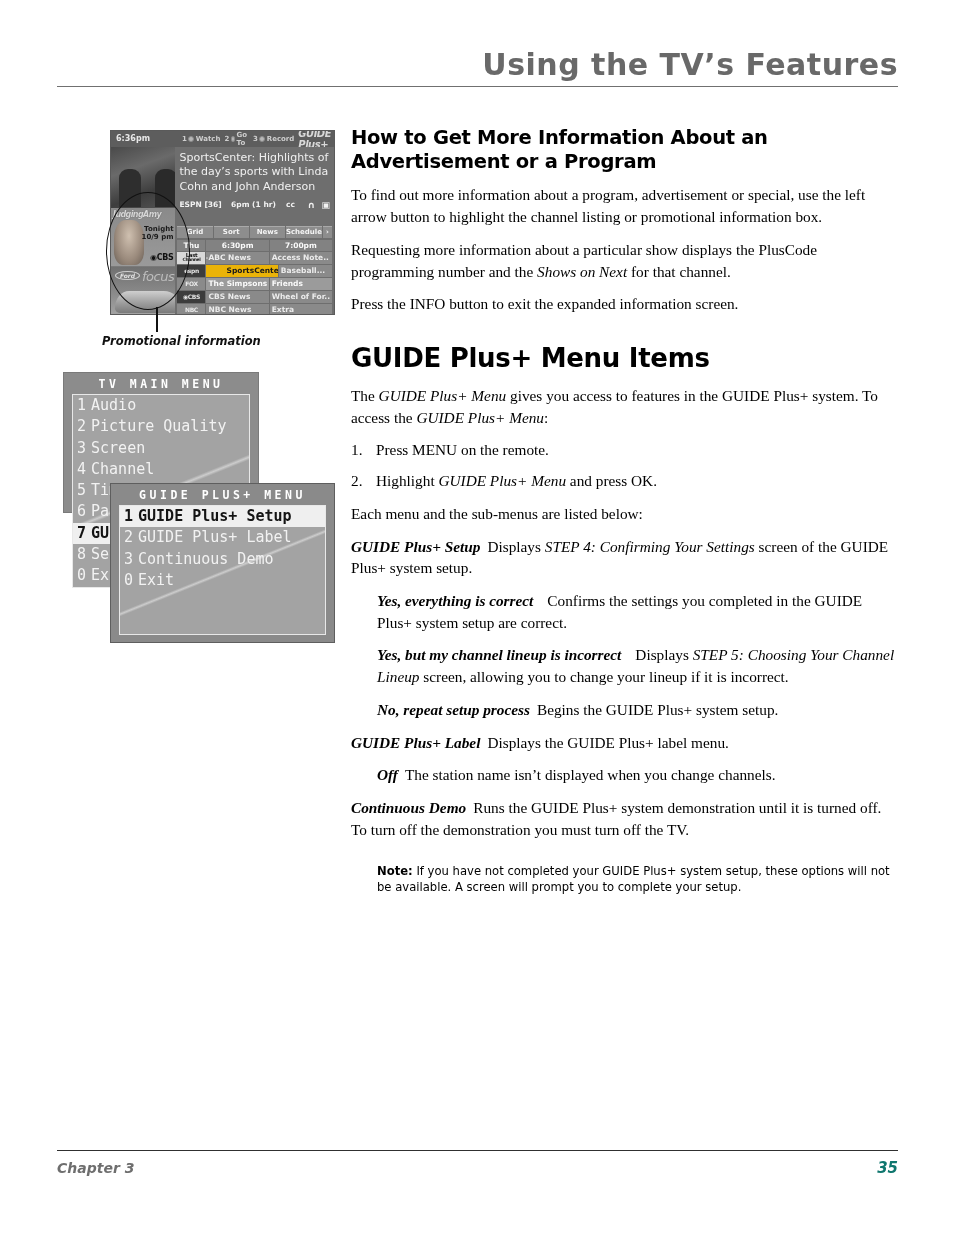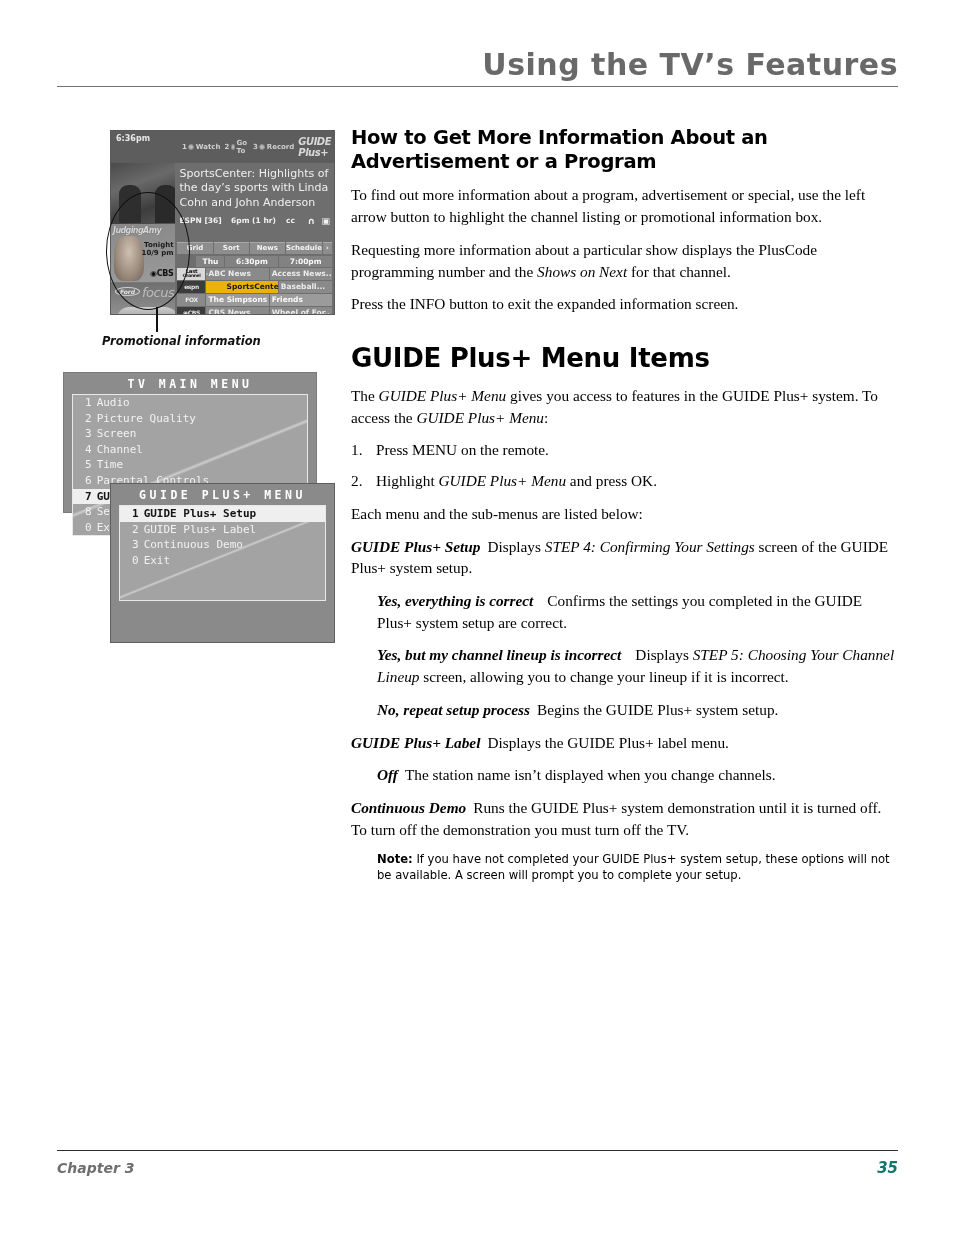--- a/index.html
+++ b/index.html
@@ -48,21 +48,21 @@
     left: 110px;
     top: 12px;
     width: 225px;
     height: 185px;
     background: #6e6e6e;
     border: 1px solid #5a5a5a;
     font-family: "DejaVu Sans", sans-serif;
     color: #ffffff;
     overflow: hidden;
   }
-  .tg-toprow { display: flex; height: 32px; }
+  .tg-toprow { display: flex; height: 16px; }
   .tg-time {
     width: 78px;
     background: #5d5d5d;
     font-size: 8px;
     font-weight: bold;
     padding: 3px 0 0 5px;
     color: #e8e8e8;
   }
   .tg-actions {
     flex: 1;
@@ -180,21 +180,21 @@
   .tg-meta .m-box { margin-left:auto; font-size:9px; }
 
   .tg-tabs { display:flex; gap:1px; padding: 0 2px; }
   .tg-tab {
     flex:1; background:#8d8d8d; text-align:center;
     font-size:7px; font-weight:bold; color:#f4f4f4;
     padding:1.5px 0; border-top:1px solid #a9a9a9;
   }
   .tg-tab.arrow { flex:0 0 9px; }
 
-  .tg-hdr { display:flex; gap:1px; padding:2px 2px 1px 2px;margin-left:19px; }
+  .tg-hdr { display:flex; gap:1px; padding:2px 2px 1px 2px; }
   .tg-hdr div {
     font-size:7.5px; font-weight:bold; text-align:center;
     background:#828282; color:#fafafa; padding:1px 0;
   }
   .th-day { width:28px; }
   .th-t1 { flex:1; }
   .th-t2 { flex:1; }
 
   .tg-rows { padding: 0 2px; }
   .tg-row { display:flex; gap:1px; margin-bottom:1px; height:12px; }
@@ -237,21 +237,21 @@
 
   
   .tvmenu {
     position: absolute;
     font-family: "DejaVu Sans Mono", monospace;
     background: #8c8c8c;
     color: #ffffff;
   }
   #tv-main-menu {
     left: 63px; top: 254px;
-    width: 254px; height: 141px;
+    width: 196px; height: 141px;
     border: 1px solid #7a7a7a;
   }
   #guide-plus-menu {
     left: 110px; top: 365px;
     width: 225px; height: 160px;
     border: 1px solid #5e5e5e;
     background: #8a8a8a;
     z-index: 5;
   }
   .menu-title {
@@ -269,23 +269,23 @@
     position: relative;
     overflow: hidden;
   }
   .menu-list::after {
     content:"";
     position:absolute; left:-10%; top:0; width:130%; height:100%;
     background: linear-gradient(158deg, rgba(255,255,255,0) 48.4%, rgba(255,255,255,0.45) 49.4%, rgba(255,255,255,0) 50.4%);
     pointer-events:none;
   }
   .menu-item {
-    font-size: 11px;
+    font-size: 15px;
     line-height: 1.42;
-    padding: 0px 12px;
+    padding: 0px 4px;
     color: #f2f2f2;
     white-space: nowrap;
     position: relative;
     z-index: 1;
   }
   .menu-item.hl {
     background: #efefef;
     color: #141414;
     font-weight: bold;
   }
@@ -346,21 +346,21 @@
   .def .gap { display:inline-block; width: 7px; }
   .def i { font-style: italic; }
   .sub {
     margin-left: 26px;
   }
   .note {
     font-family: "DejaVu Sans", sans-serif;
     font-size: 11.6px;
     line-height: 1.35;
     margin-left: 26px;
-    margin-top: 12px;
+    margin-top: 24px;
   }
   .note b { font-weight: bold; }
 
   
   #footer {
     position: absolute;
     left: 57px;
     bottom: 58px;
     width: 841px;
   }
@@ -451,21 +451,21 @@
         <div class="tg-hdr">
           <div class="th-day">Thu</div>
           <div class="th-t1">6:30pm</div>
           <div class="th-t2">7:00pm</div>
         </div>
         <div class="tg-rows">
 
           <div class="tg-row">
             <div class="r-logo last">Last<span style="font-size:4.5px">Channel</span></div>
             <div class="r-cell">̶ABC News</div>
-            <div class="r-cell">Access News..</div>
+            <div class="r-cell">Access Note..</div>
           </div>
 
           <div class="tg-row">
             <div class="r-logo dark">espn</div>
             <div class="r-cell sel">SportsCenter</div>
             <div class="r-cell">Baseball...</div>
           </div>
 
           <div class="tg-row">
             <div class="r-logo">FOX</div>

